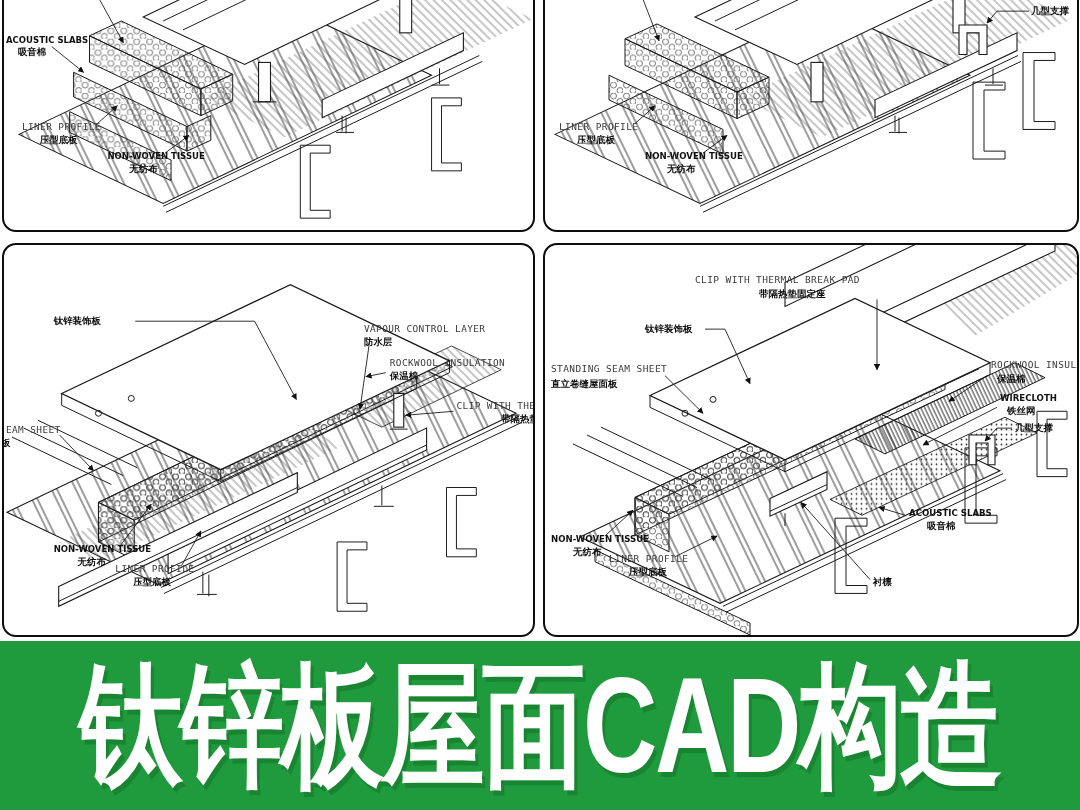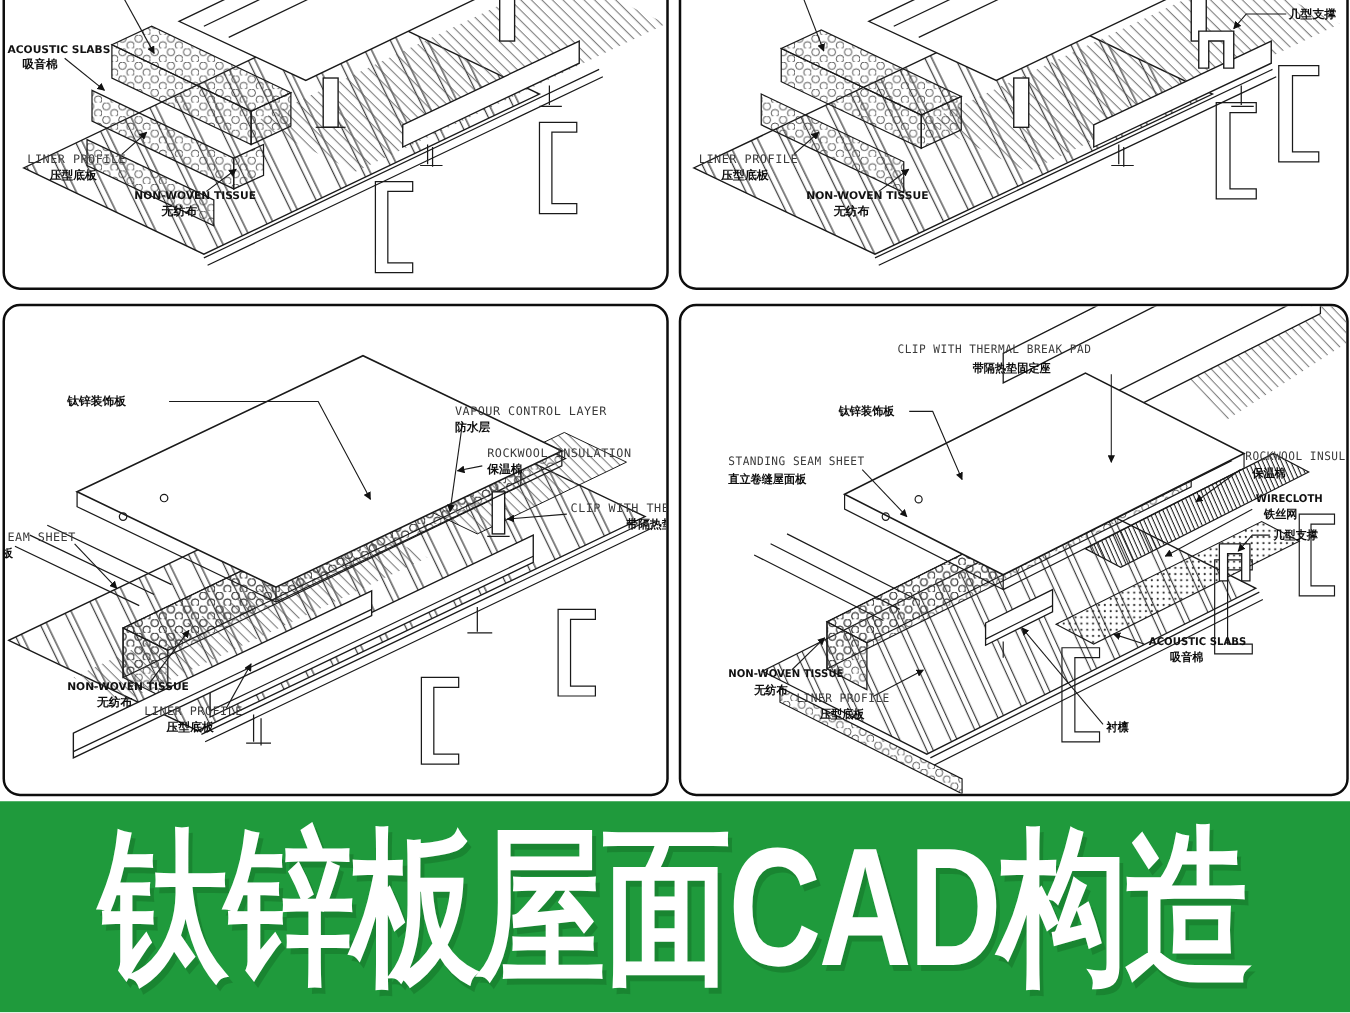--- a/index.html
+++ b/index.html
@@ -4,21 +4,21 @@
 <style>
   html,body{margin:0;padding:0;background:#fff;}
   .page{position:relative;width:1080px;height:810px;background:#ffffff;overflow:hidden;
         font-family:"Liberation Sans", sans-serif;}
   .panel{position:absolute;background:#fff;border:2.5px solid #0d0d0d;border-radius:14px;
          box-sizing:border-box;overflow:hidden;}
   .panel svg{display:block;width:100%;height:100%;}
   #panel-tl{left:2px;top:-50px;width:533px;height:282px;}
   #panel-tr{left:543px;top:-50px;width:536px;height:282px;}
   #panel-bl{left:2px;top:243px;width:533px;height:394px;}
-  #panel-br{left:543px;top:243px;width:536px;height:394px;padding-left:32px;}
+  #panel-br{left:543px;top:243px;width:536px;height:394px;}
   .banner{position:absolute;left:0;top:641px;width:1080px;height:169px;background:#1f9a3c;
           display:flex;align-items:center;justify-content:center;overflow:hidden;}
   .banner-text{font-size:132px;font-weight:900;color:#ffffff;white-space:nowrap;
                letter-spacing:-3px;transform:scale(0.78,1.02);transform-origin:center;
                text-shadow:4px 5px 0 rgba(0,40,0,0.18);line-height:1;}
   
   .ln{stroke:#1a1a1a;stroke-width:1;fill:none;}
   .face{fill:#ffffff;stroke:#1a1a1a;stroke-width:1.1;}
   .face-thick{fill:#ffffff;stroke:#1a1a1a;stroke-width:1.3;}
   .honey{fill:url(#pat-honey);stroke:#1a1a1a;stroke-width:1;}

